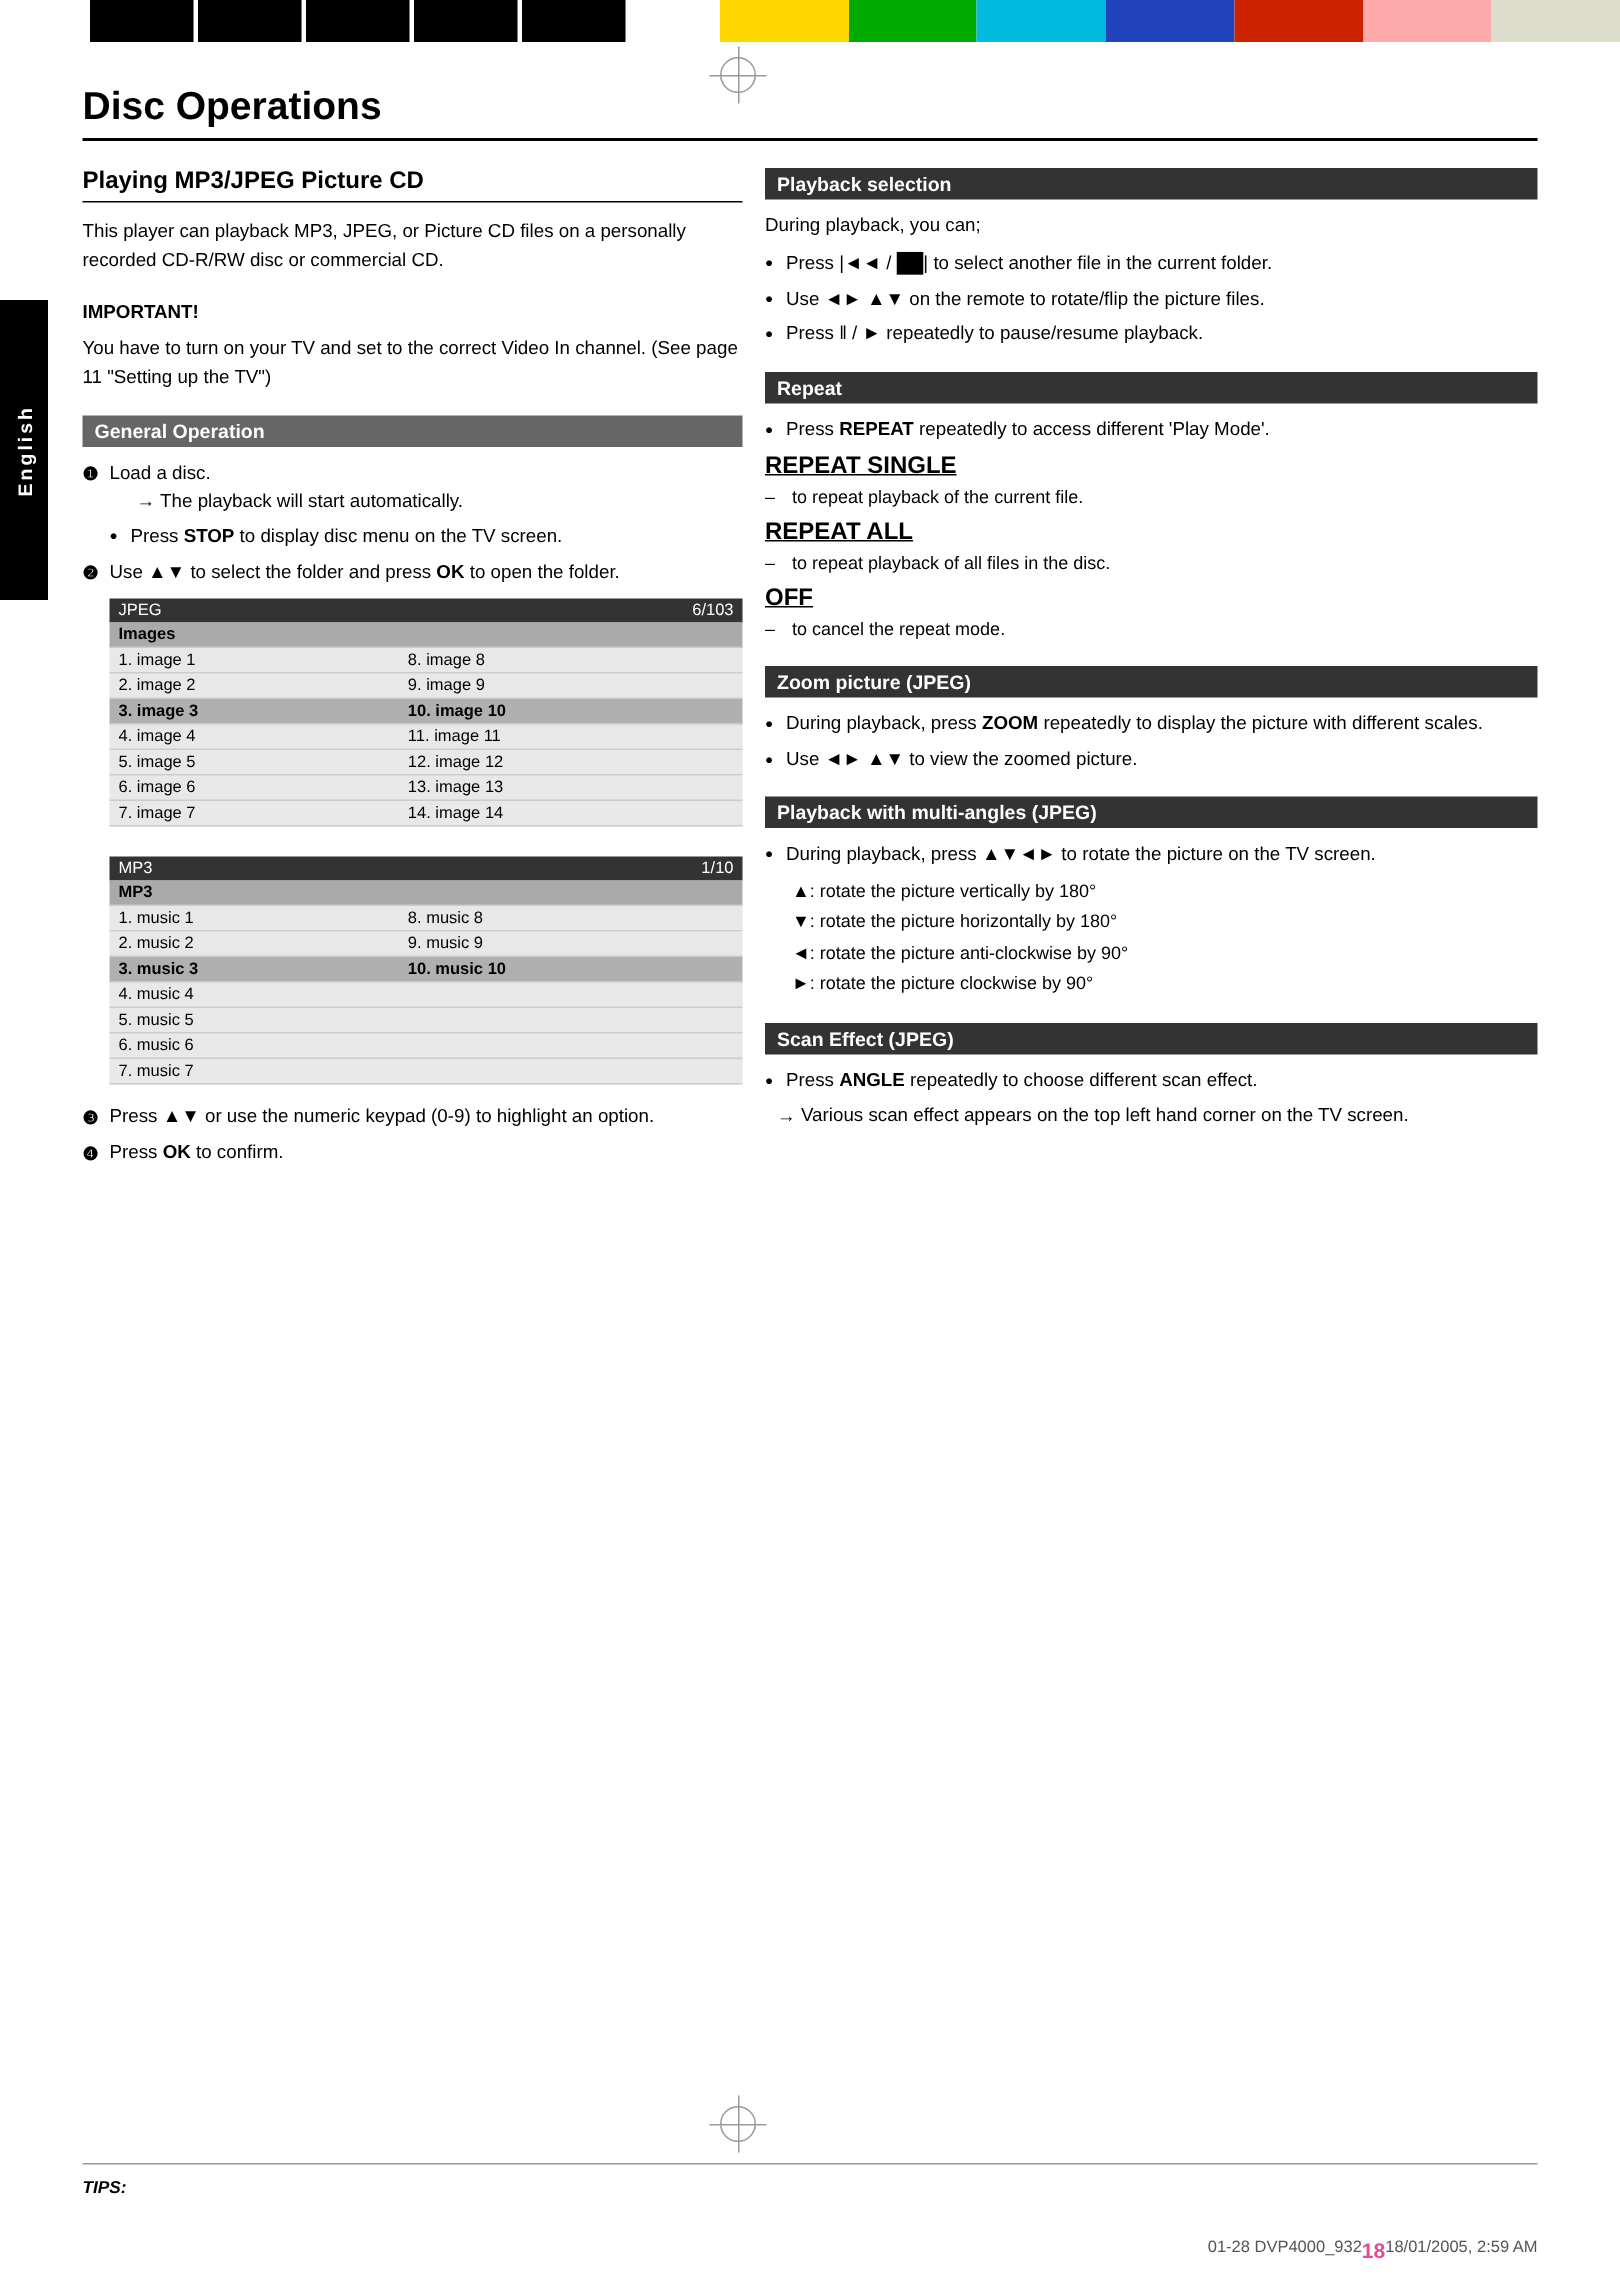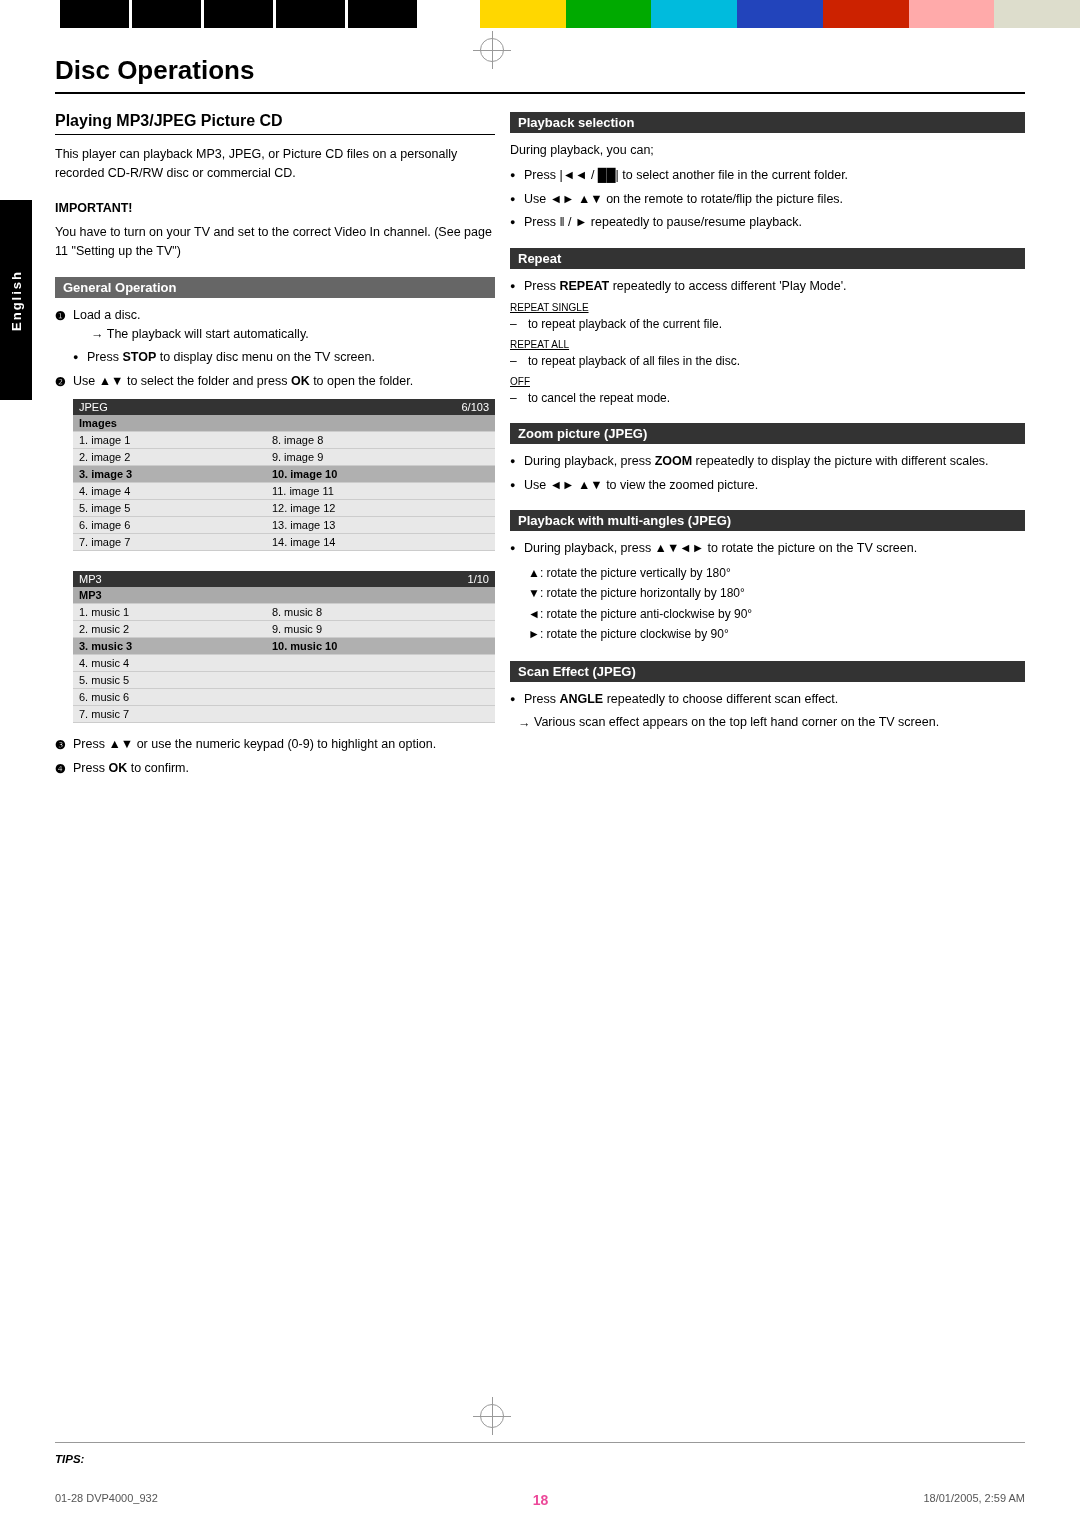--- a/index.html
+++ b/index.html
@@ -179,22 +179,22 @@
       padding: 2px 6px;
       border-bottom: 1px solid #ccc;
     }
     .disc-table .subhead {
       background: #aaa;
       font-weight: bold;
       color: #000;
     }
     .underline-label {
       text-decoration: underline;
-      font-size: 10px;
-      font-weight: normal;
+      font-size: 16px;
+      font-weight: bold;
       display: block;
       margin-top: 6px;
       margin-bottom: 2px;
     }
     .dash-item {
       display: flex;
       font-size: 12px;
       line-height: 1.5;
       margin-bottom: 4px;
     }
@@ -221,21 +221,21 @@
       white-space: nowrap;
     }
 
     
     .footer {
       position: absolute;
       bottom: 20px;
       left: 55px;
       right: 55px;
       display: flex;
-      justify-content: space-between;
+      justify-content: flex-end;
       font-size: 11px;
       color: #555;
     }
     .footer .page-num {
       font-size: 14px;
       color: #ec4899;
       font-weight: bold;
     }
 
     

